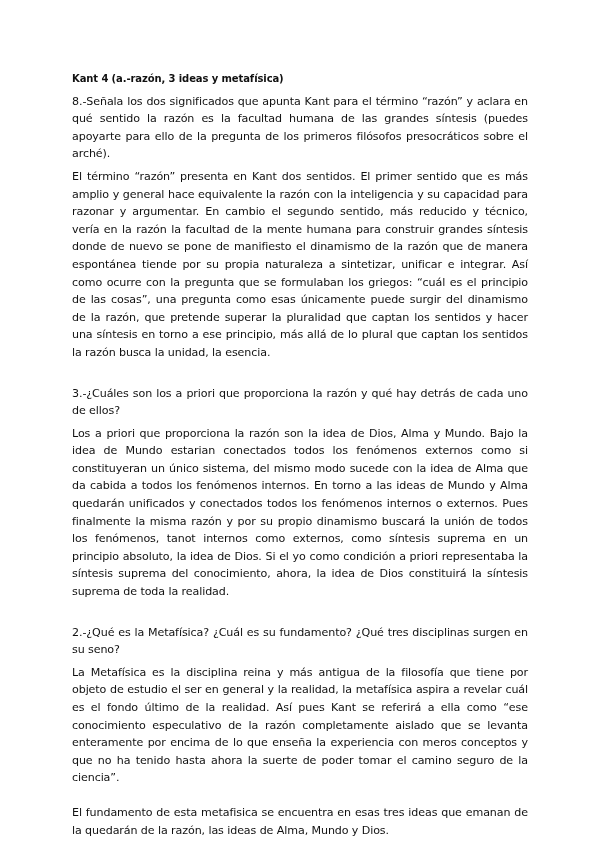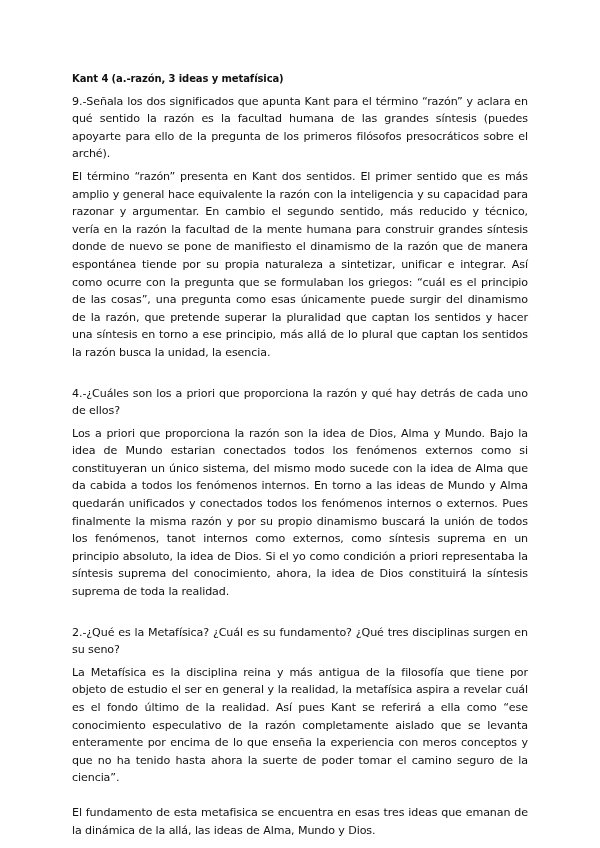--- a/index.html
+++ b/index.html
@@ -15,29 +15,29 @@
   .a { margin-bottom: 5px; }
   .gap { height: 18px; }
   .gap-sm { height: 12px; }
 </style>
 </head>
 <body>
 
 <div class="page">
   <div class="title">Kant 4 (a.-razón, 3 ideas y metafísica)</div>
 
-  <p class="q">9.-Señala los dos significados que apunta Kant para el término “razón” y aclara en qué sentido la razón es la facultad humana de las grandes síntesis (puedes apoyarte para ello de la pregunta de los primeros filósofos presocráticos sobre el arché).</p>
+  <p class="q">8.-Señala los dos significados que apunta Kant para el término “razón” y aclara en qué sentido la razón es la facultad humana de las grandes síntesis (puedes apoyarte para ello de la pregunta de los primeros filósofos presocráticos sobre el arché).</p>
   <p class="a">El término “razón” presenta en Kant dos sentidos. El primer sentido que es más amplio y general hace equivalente la razón con la inteligencia y su capacidad para razonar y argumentar. En cambio el segundo sentido, más reducido y técnico, vería en la razón la facultad de la mente humana para construir grandes síntesis donde de nuevo se pone de manifiesto el dinamismo de la razón que de manera espontánea tiende por su propia naturaleza a sintetizar, unificar e integrar. Así como ocurre con la pregunta que se formulaban los griegos: “cuál es el principio de las cosas”, una pregunta como esas únicamente puede surgir del dinamismo de la razón, que pretende superar la pluralidad que captan los sentidos y hacer una síntesis en torno a ese principio, más allá de lo plural que captan los sentidos la razón busca la unidad, la esencia.</p>
 
   <div class="gap"></div>
 
-  <p class="q">4.-¿Cuáles son los a priori que proporciona la razón y qué hay detrás de cada uno de ellos?</p>
+  <p class="q">3.-¿Cuáles son los a priori que proporciona la razón y qué hay detrás de cada uno de ellos?</p>
   <p class="a">Los a priori que proporciona la razón son la idea de Dios, Alma y Mundo. Bajo la idea de Mundo estarian conectados todos los fenómenos externos como si constituyeran un único sistema, del mismo modo sucede con la idea de Alma que da cabida a todos los fenómenos internos. En torno a las ideas de Mundo y Alma quedarán unificados y conectados todos los fenómenos internos o externos. Pues finalmente la misma razón y por su propio dinamismo buscará la unión de todos los fenómenos, tanot internos como externos, como síntesis suprema en un principio absoluto, la idea de Dios. Si el yo como condición a priori representaba la síntesis suprema del conocimiento, ahora, la idea de Dios constituirá la síntesis suprema de toda la realidad.</p>
 
   <div class="gap"></div>
 
   <p class="q">2.-¿Qué es la Metafísica? ¿Cuál es su fundamento? ¿Qué tres disciplinas surgen en su seno?</p>
   <p class="a">La Metafísica es la disciplina reina y más antigua de la filosofía que tiene por objeto de estudio el ser en general y la realidad, la metafísica aspira a revelar cuál es el fondo último de la realidad. Así pues Kant se referirá a ella como “ese conocimiento especulativo de la razón completamente aislado que se levanta enteramente por encima de lo que enseña la experiencia con meros conceptos y que no ha tenido hasta ahora la suerte de poder tomar el camino seguro de la ciencia”.</p>
   <div class="gap-sm"></div>
-  <p class="a">El fundamento de esta metafisica se encuentra en esas tres ideas que emanan de la dinámica de la allá, las ideas de Alma, Mundo y Dios.</p>
+  <p class="a">El fundamento de esta metafisica se encuentra en esas tres ideas que emanan de la quedarán de la razón, las ideas de Alma, Mundo y Dios.</p>
   <div class="gap-sm"></div>
 
 </div>
 
 </body></html>

